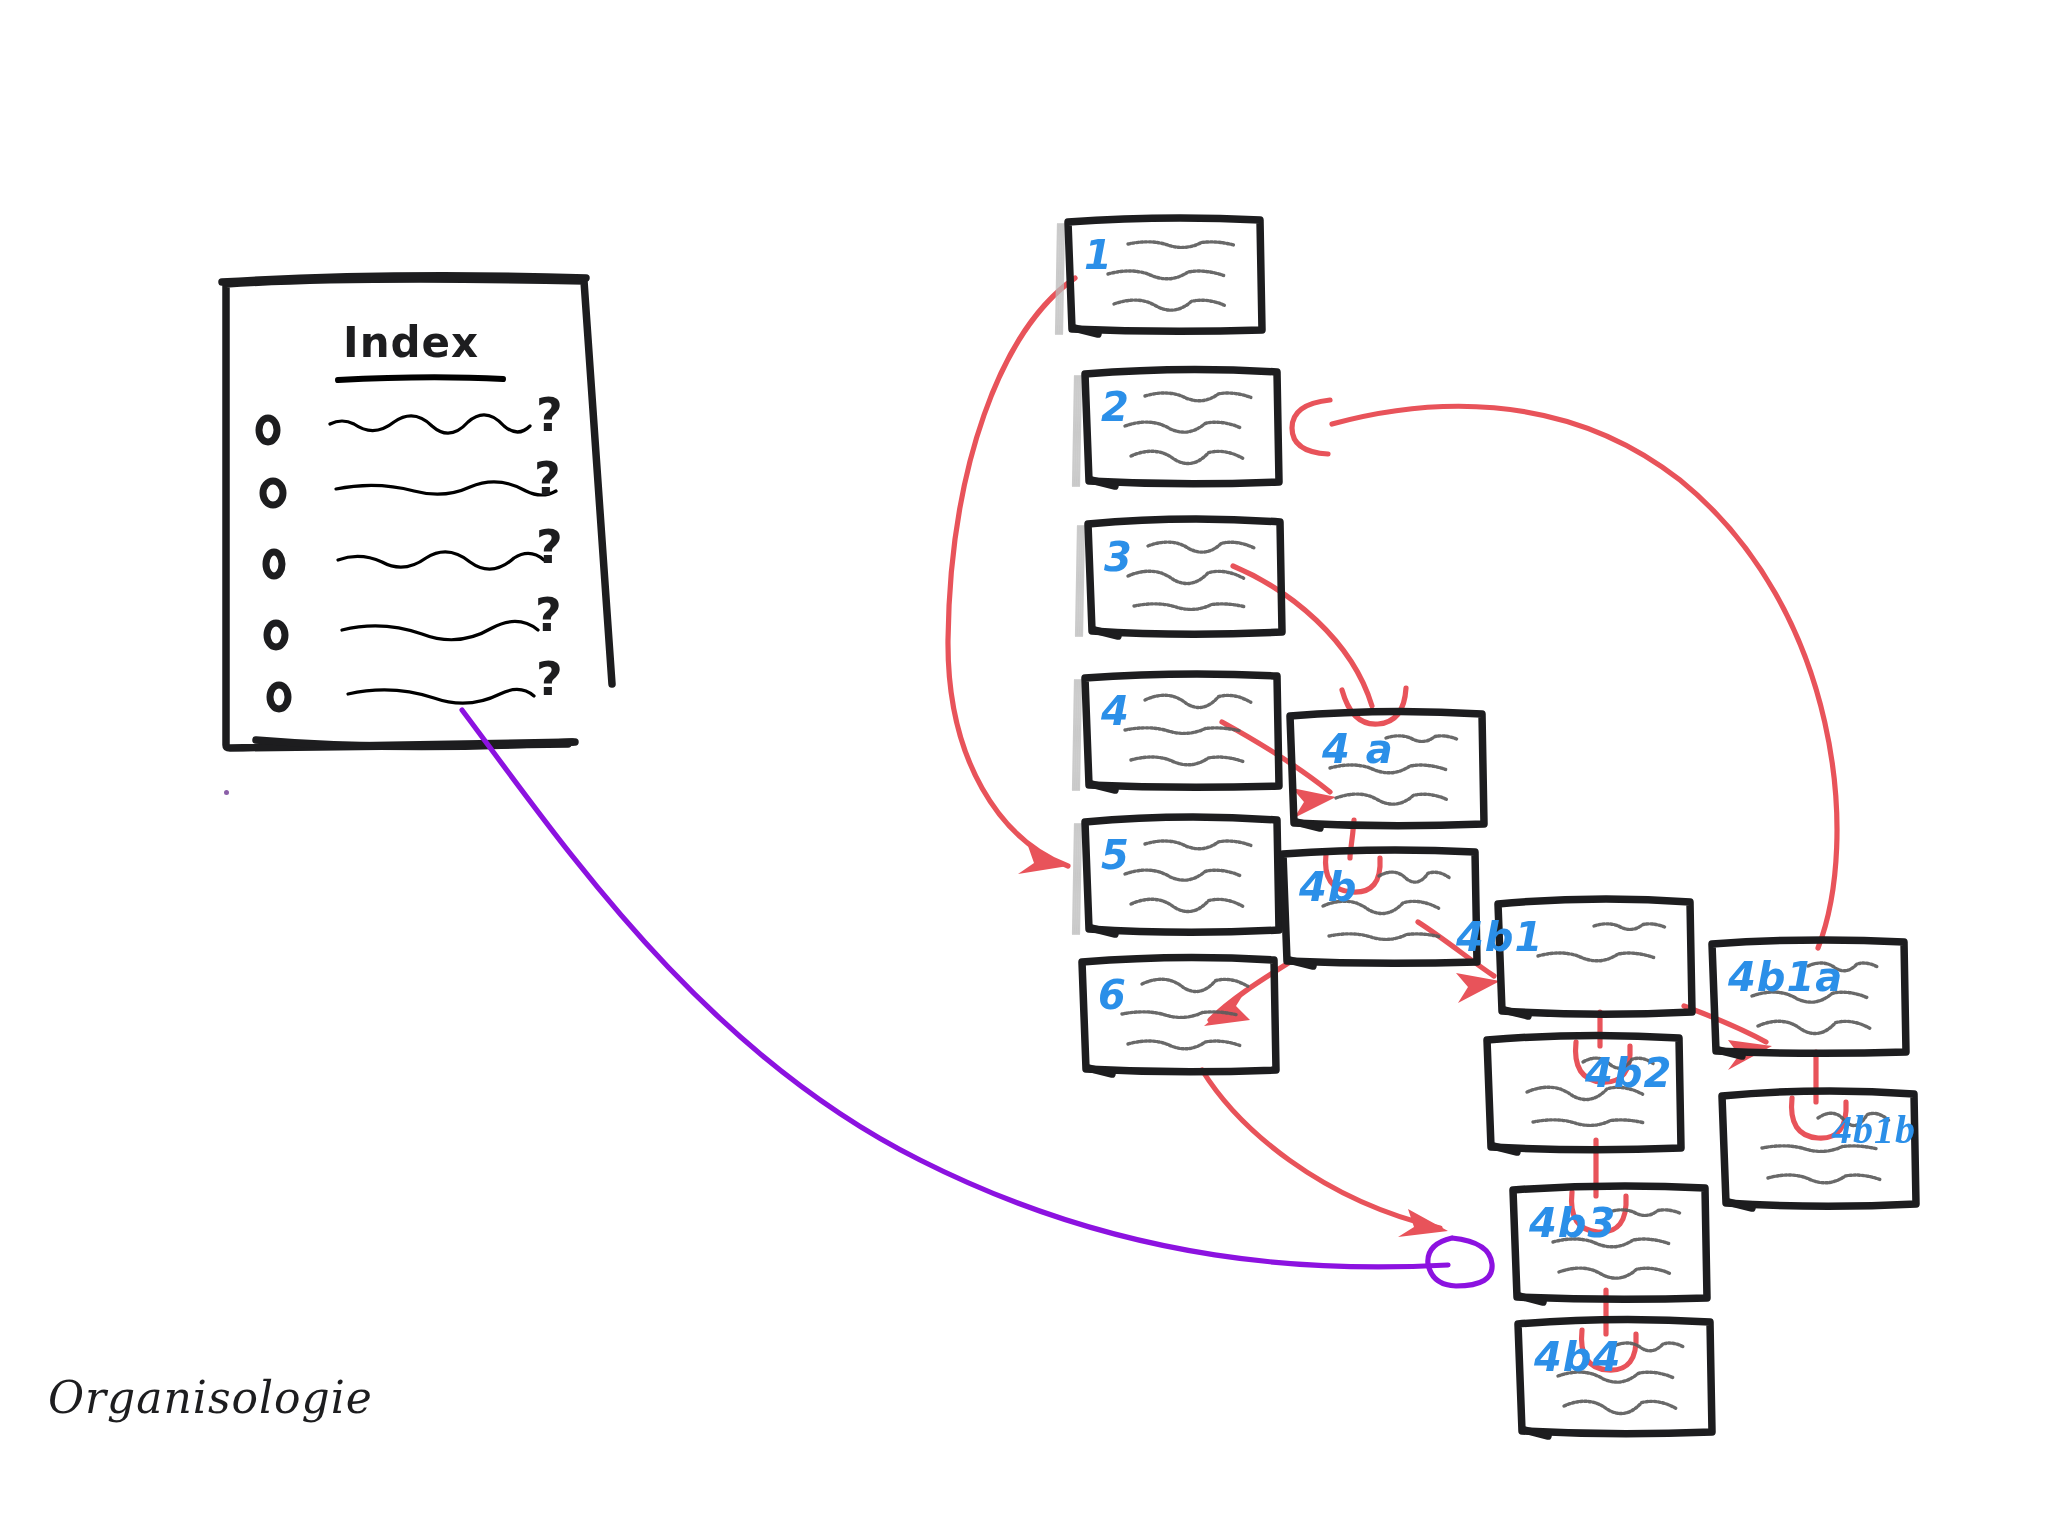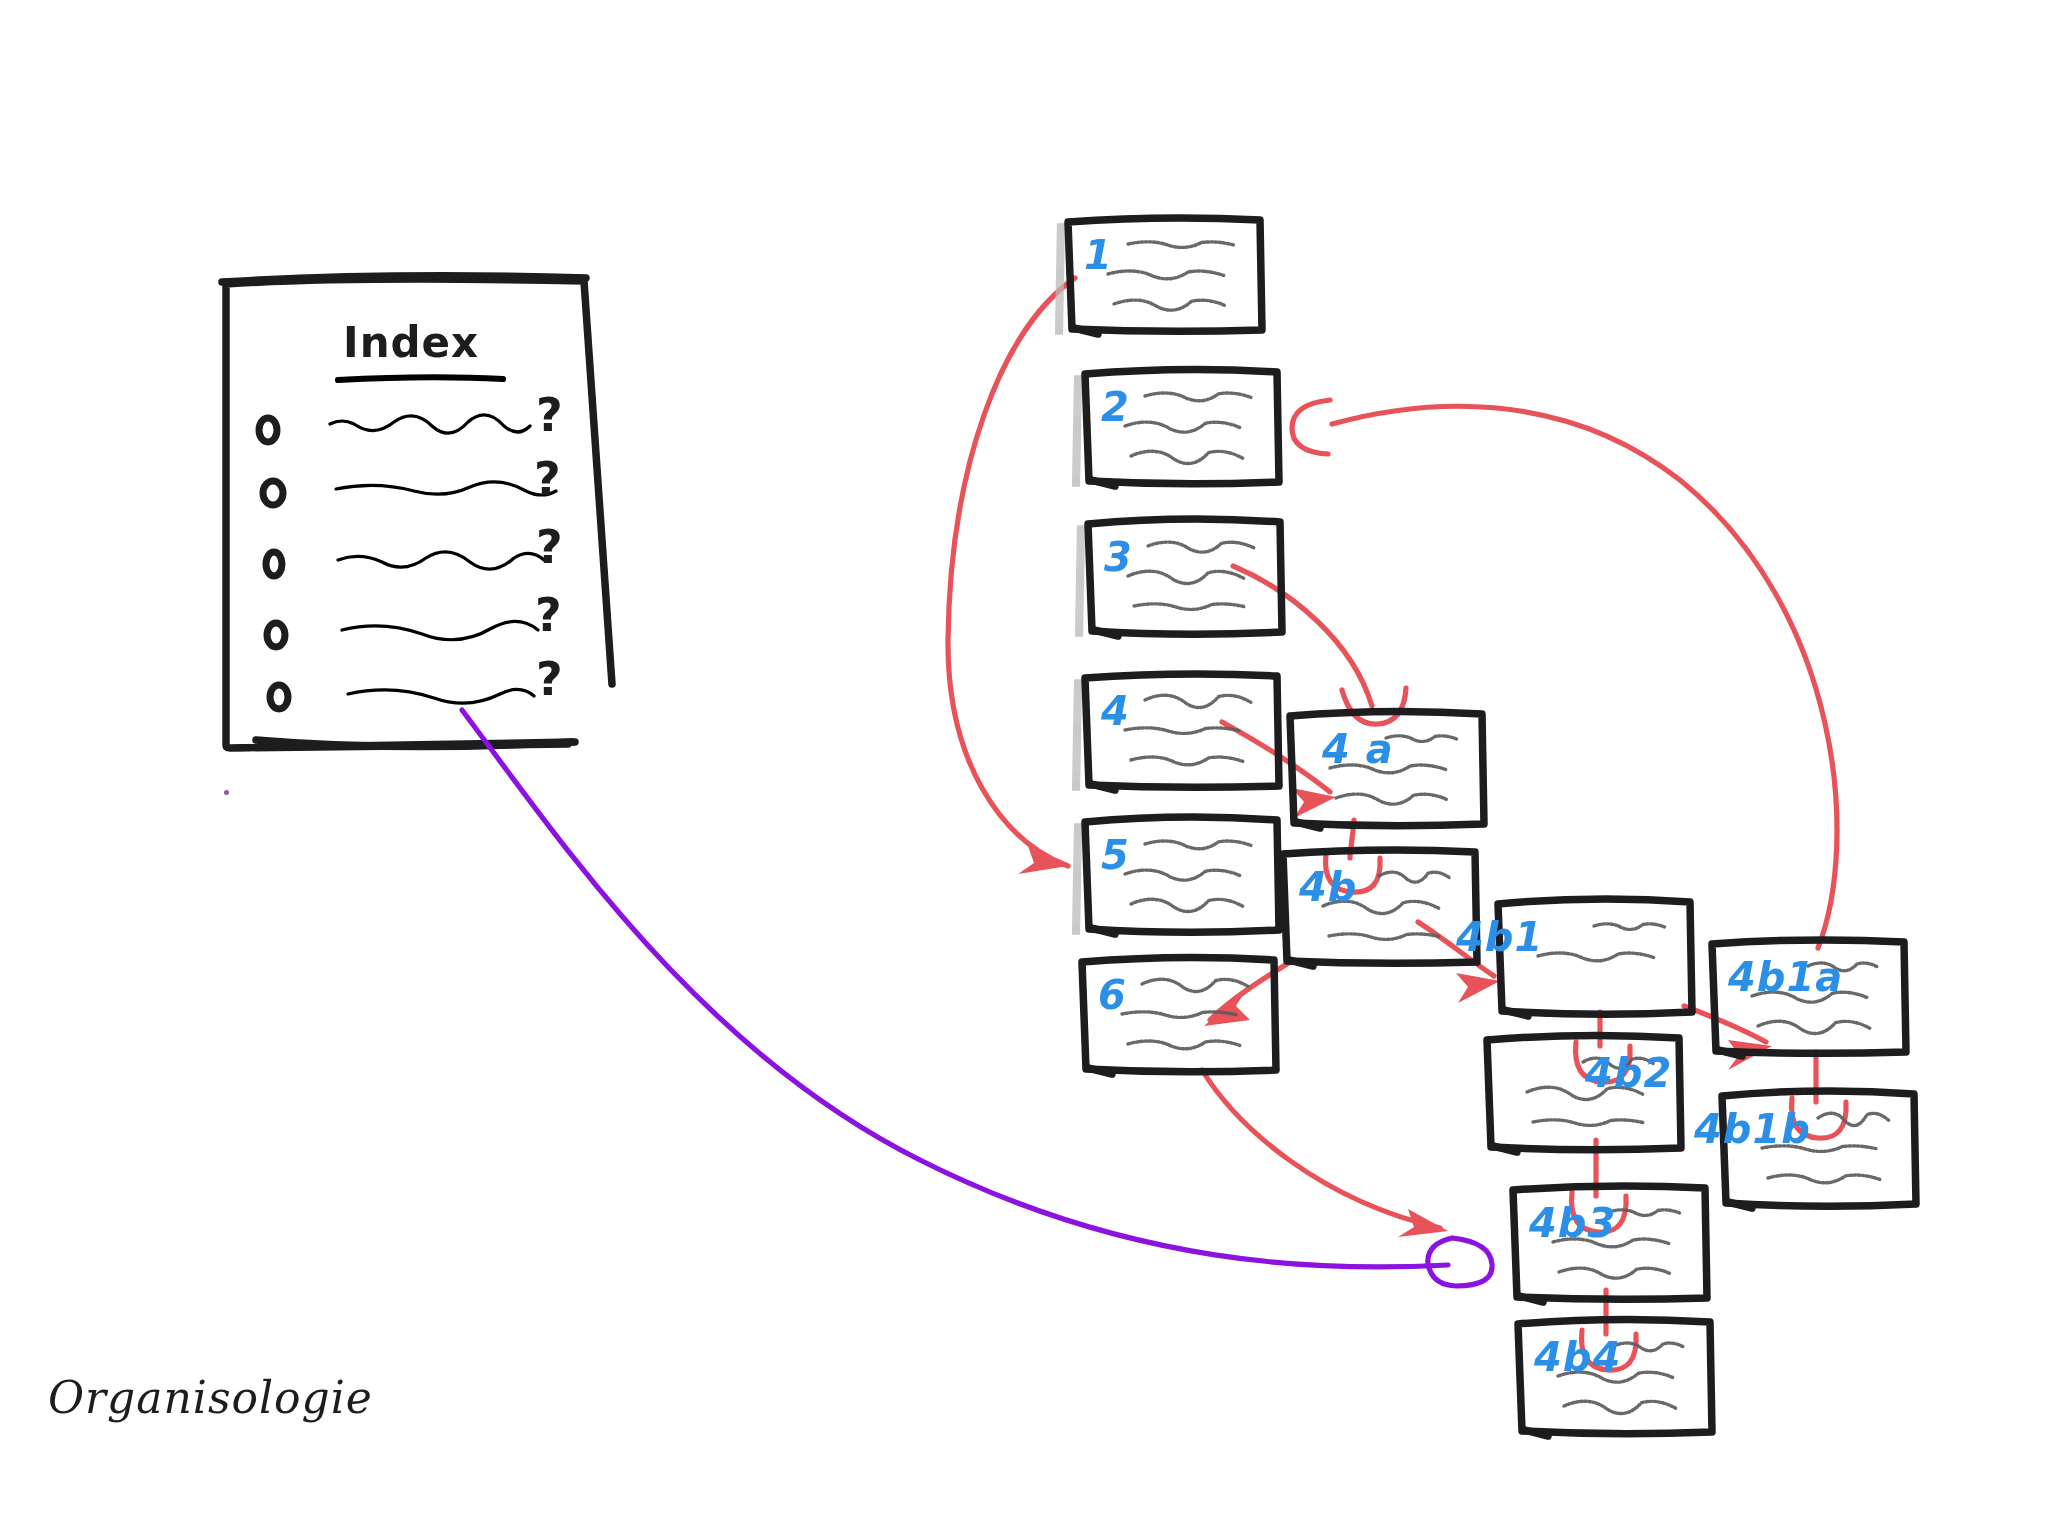--- a/index.html
+++ b/index.html
@@ -435,21 +435,21 @@
       <div class="lbl" style="left: 1101px; top: 384px;">2</div>
       <div class="lbl" style="left: 1104px; top: 534px;">3</div>
       <div class="lbl" style="left: 1101px; top: 688px;">4</div>
       <div class="lbl" style="left: 1306px; top: 726px; margin-left: 16px;">4 a</div>
       <div class="lbl" style="left: 1101px; top: 832px;">5</div>
       <div class="lbl" style="left: 1299px; top: 864px;">4b</div>
       <div class="lbl" style="left: 1098px; top: 972px;">6</div>
       <div class="lbl" style="left: 1456px; top: 914px;">4b1</div>
       <div class="lbl" style="left: 1728px; top: 954px;">4b1a</div>
       <div class="lbl" style="left: 1585px; top: 1050px;">4b2</div>
-      <div class="lbl" style="left: 1694px; top: 1106px;">4b1b</div>
+      <div class="lbl" style="left: 1832px; top: 1106px; font-family: Liberation Serif, serif;">4b1b</div>
       <div class="lbl" style="left: 1529px; top: 1200px;">4b3</div>
       <div class="lbl" style="left: 1534px; top: 1334px; text-align: right;">4b4</div>
     </div>
 
   <div class="sig" style="left:48px;top:1372px;">Organisologie</div>
 
   <div style="position:absolute;left:224px;top:790px;width:5px;height:5px;border-radius:50%;background:#8b5fa8;"></div>
 </div>
 
 </body></html>

